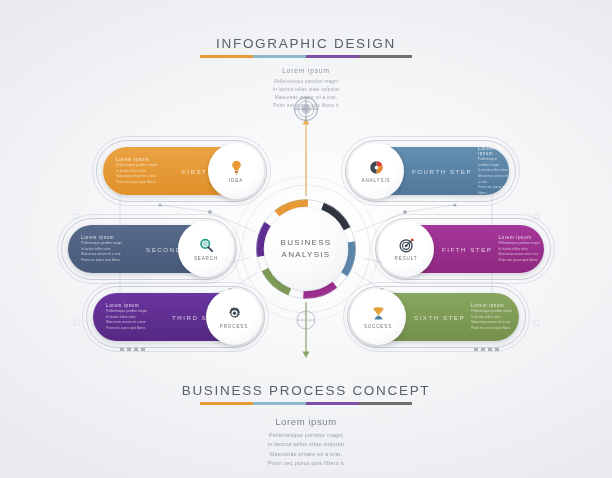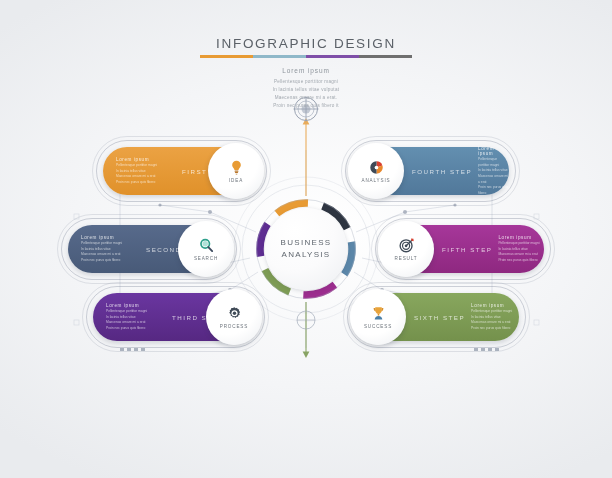--- a/index.html
+++ b/index.html
@@ -161,20 +161,31 @@
     <div class="rule">
       <i style="background:#E89B34"></i>
       <i style="background:#8FB8C9"></i>
       <i style="background:#7F4FA8"></i>
       <i style="background:#6F6F6F"></i>
     </div>
     <div class="sub-lorem">Lorem ipsum</div>
     <div class="sub-body">Pellentesque porttitor magni<br>In lacinia tellus vitae vulputat<br>Maecenas ornare mi a erat.<br>Proin nec purus quis fibero it</div>
   </div>
 
+  <div class="hdr" style="top:383px;">
+    <div class="hdr-title">BUSINESS PROCESS CONCEPT</div>
+    <div class="rule">
+      <i style="background:#E89B34"></i>
+      <i style="background:#8FB8C9"></i>
+      <i style="background:#7F4FA8"></i>
+      <i style="background:#6F6F6F"></i>
+    </div>
+    <div class="sub-lorem big">Lorem ipsum</div>
+    <div class="sub-body big">Pellentesque porttitor magni<br>In lacinia tellus vitae vulputat<br>Maecenas ornare mi a erat.<br>Proin nec purus quis fibero it</div>
+  </div>
 
   <div class="pill" style="left:103px;top:147px;width:157px;background:linear-gradient(180deg,#EBA243,#E0912A);">
     <div class="ghost"></div>
     <div class="ghost2"></div>
     <div class="txtblock" style="margin-left:13px;">
       <div class="txt-l">Lorem ipsum</div>
       <div class="txt-b">Pellentesque porttitor magni<br>In lacinia tellus vitae<br>Maecenas ornare mi a erat<br>Proin nec purus quis fibero</div>
     </div>
     <div class="steplabel" style="margin-left:6px;">FIRST STEP</div>
     <div class="badge" style="right:-4px;">

